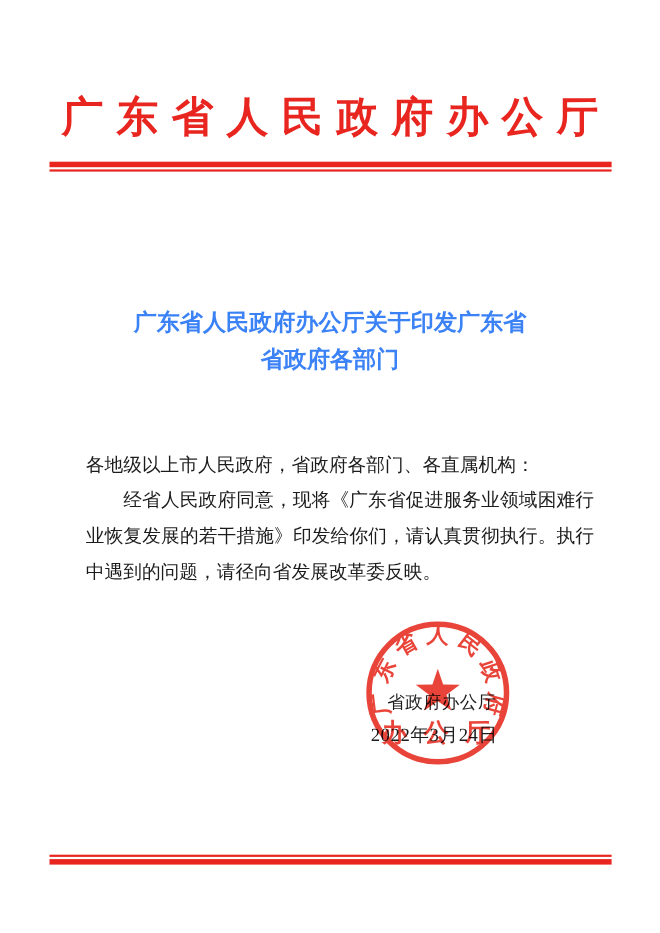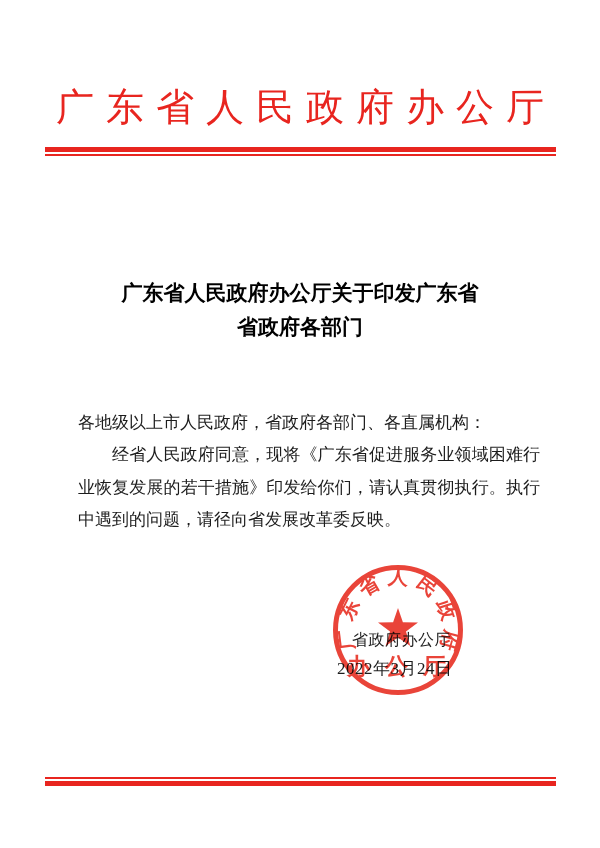--- a/index.html
+++ b/index.html
@@ -15,40 +15,40 @@
     background:#ffffff;
     overflow:hidden;
     font-family:"Liberation Serif", serif;
     color:var(--text-black);
   }
   
   .org-name{
     position:absolute;top:84px;left:0;width:100%;
     text-align:center;
     font-family:"Liberation Sans", sans-serif;
-    font-weight:normal;
+    font-weight:bold;
     font-size:38px;line-height:46px;
     letter-spacing:12px;
     padding-left:12px; 
     color:var(--accent-red);
     white-space:nowrap;
   }
   .rule{position:absolute;left:45px;width:511px;}
   .rule-header{top:147px;}
   .rule-footer{top:777px;}
   .rule .thick{height:5px;background:var(--accent-red);}
   .rule .thin{height:2px;background:var(--accent-red);}
   .rule .gap{height:2px;background:transparent;}
   
   .doc-title{
     position:absolute;top:276px;left:0;width:100%;
     text-align:center;
     font-weight:bold;
     font-size:21px;line-height:34px;
-    color:#000000;
+    color:#3b82f6;
   }
   
   .body-text{
     position:absolute;top:407px;left:78px;width:462px;
     font-size:17px;line-height:32.4px;
     text-align:justify;
     color:var(--text-black);
     font-family:Liberation Serif, serif;
   }
   .body-text p{margin:0;}

